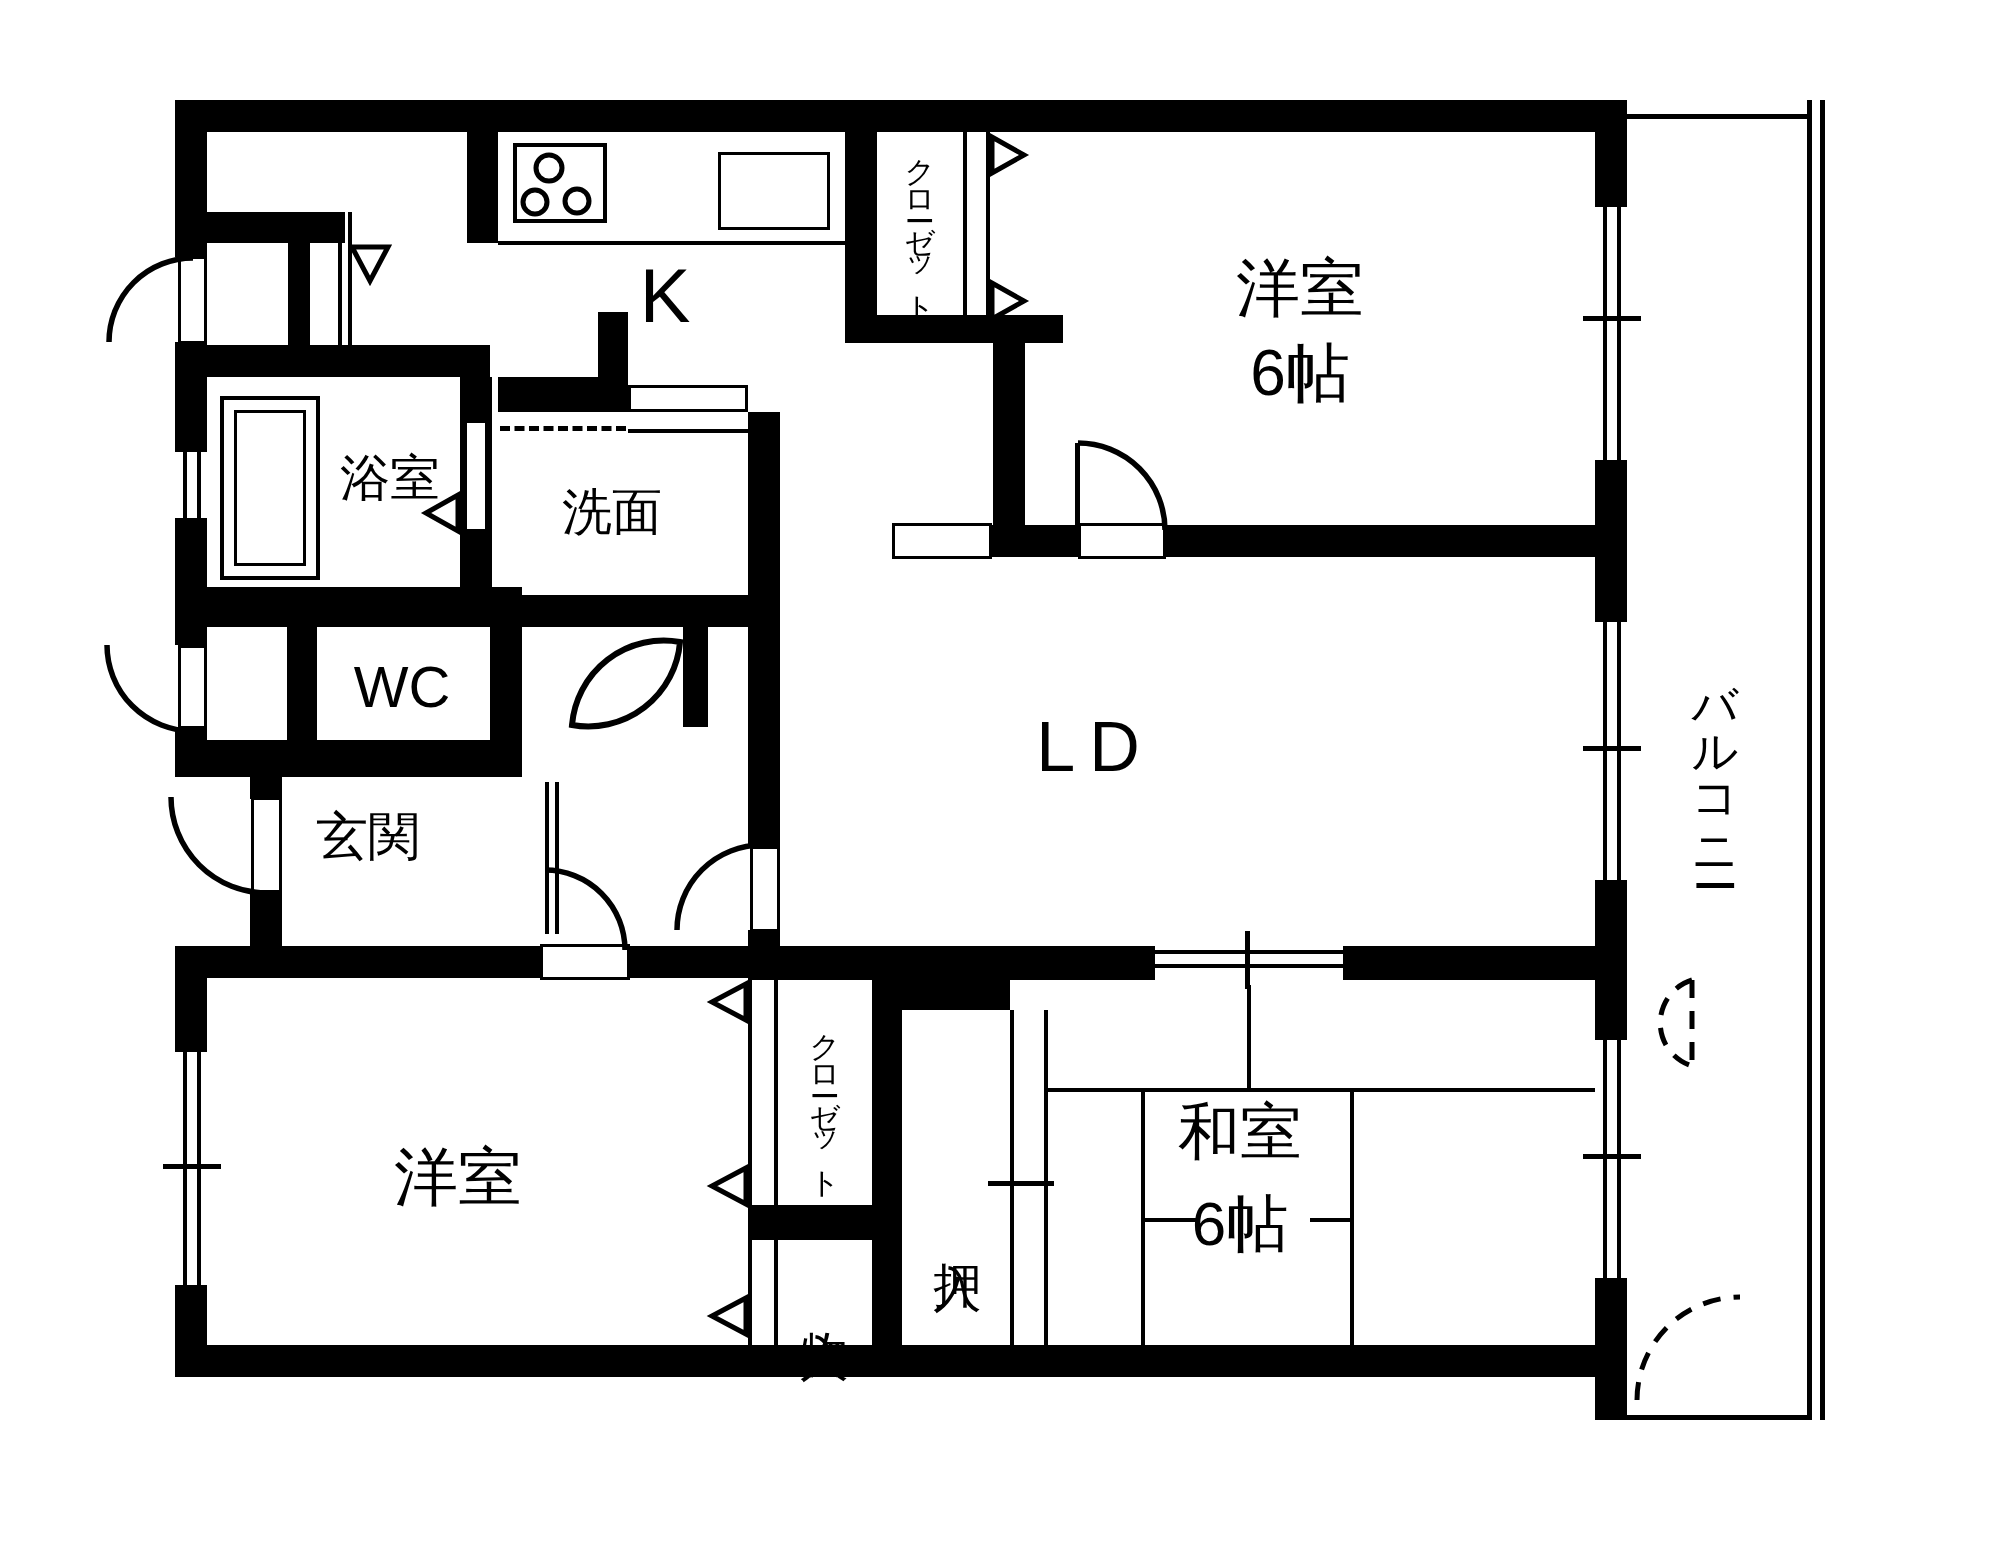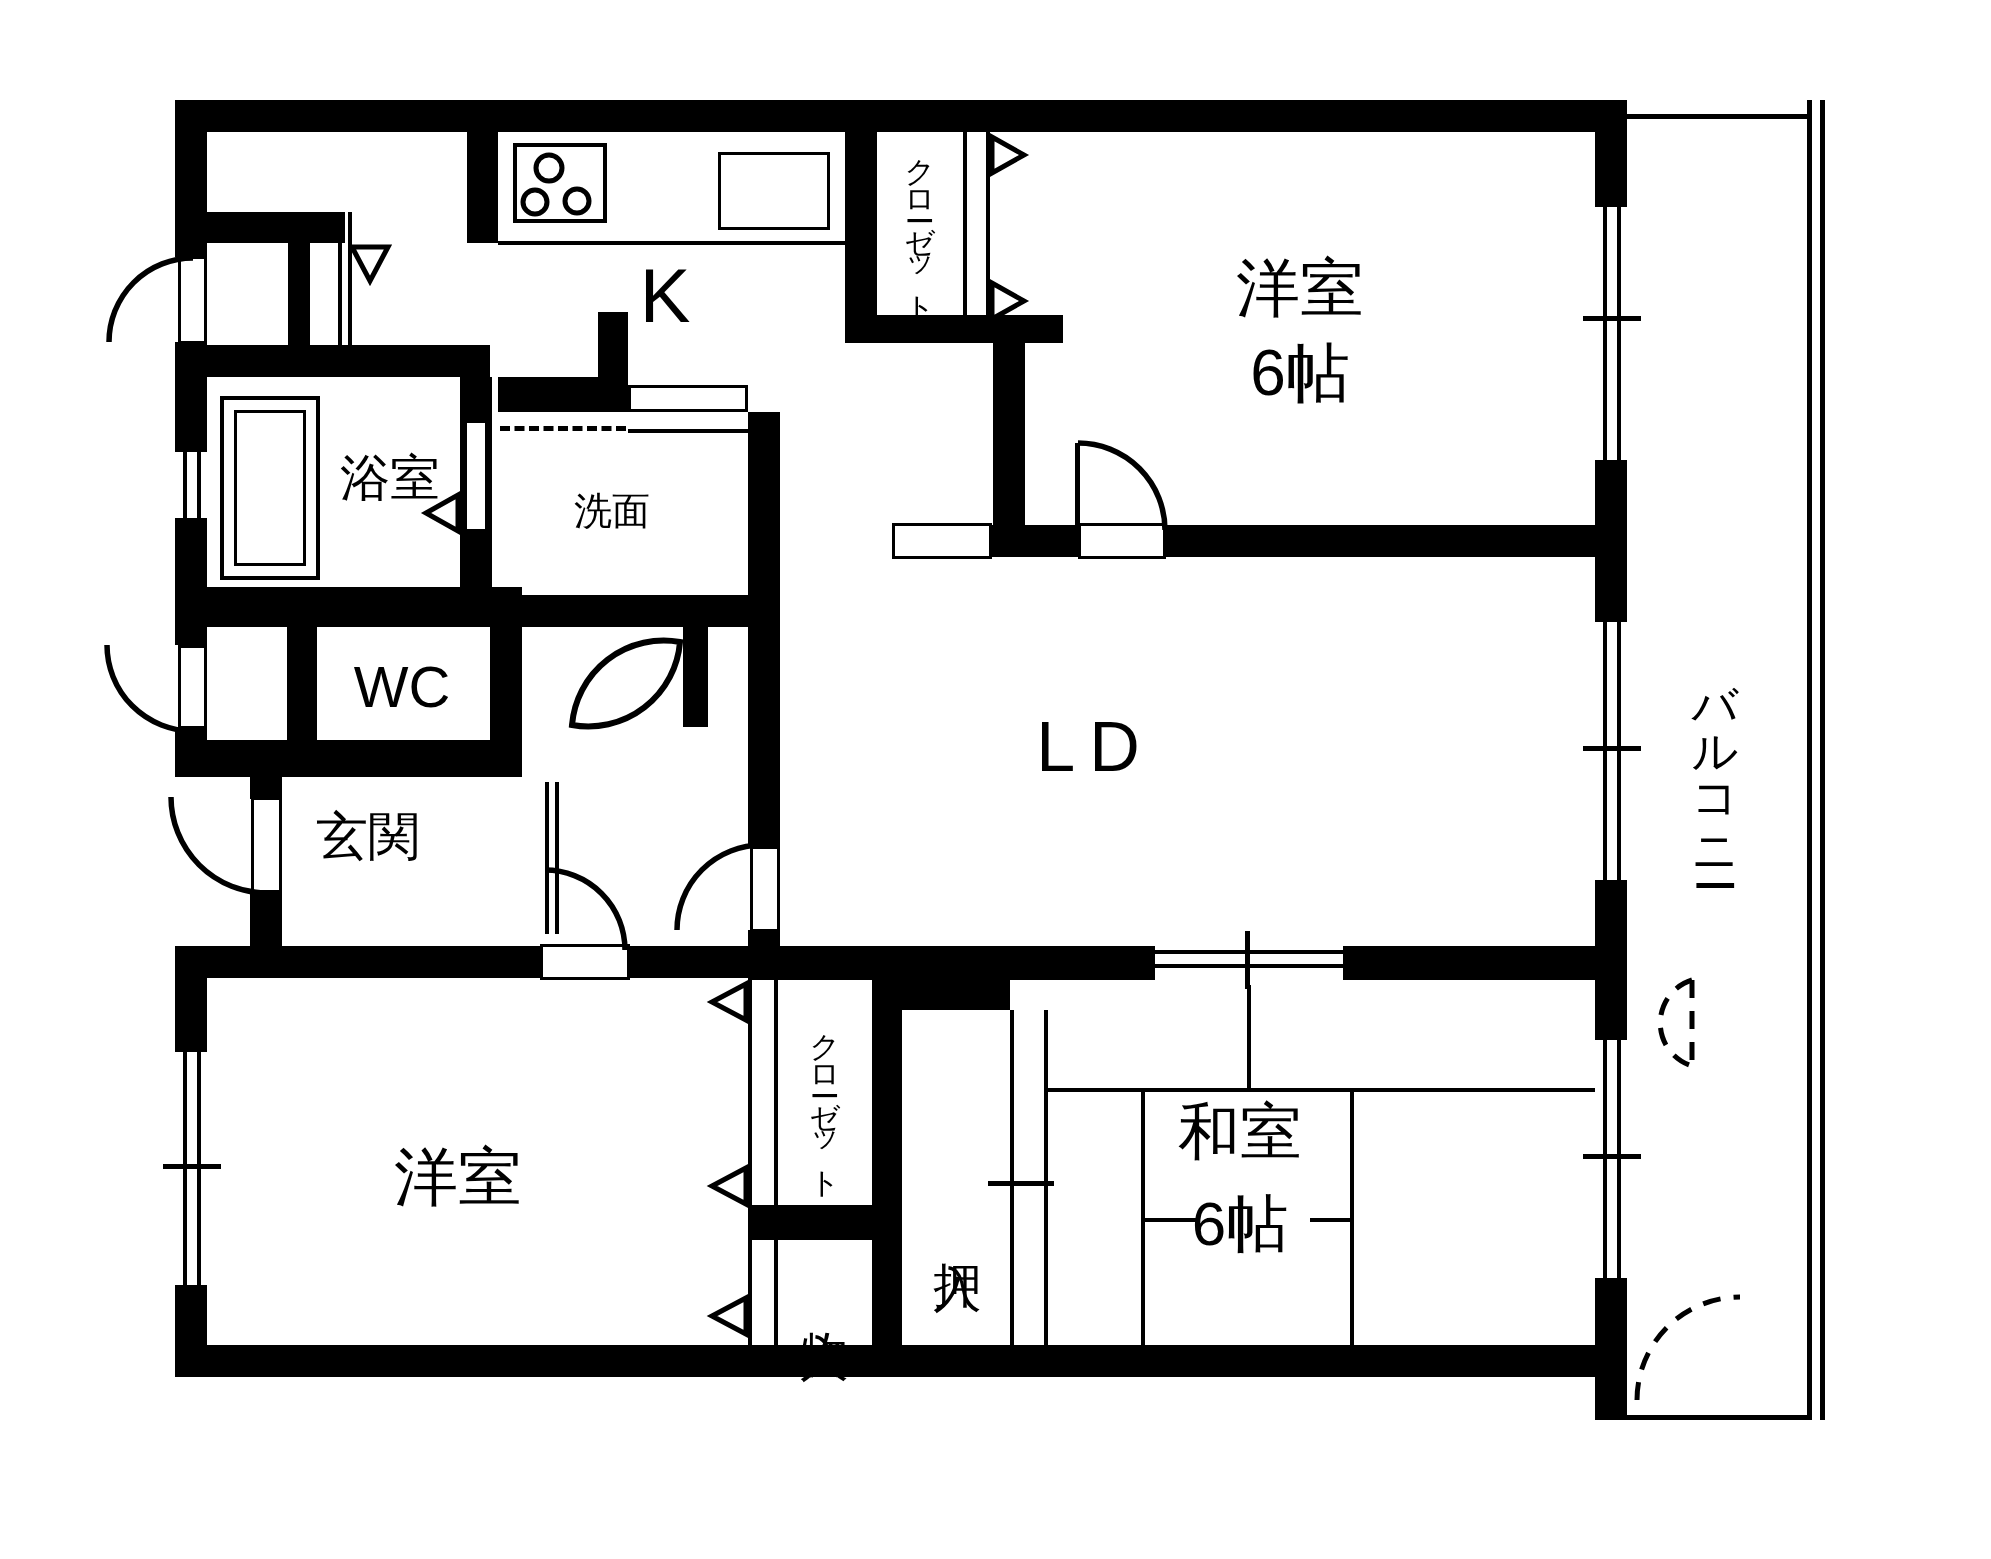--- a/index.html
+++ b/index.html
@@ -186,21 +186,21 @@
   </svg>
 
   <div class="lbl" style="left:665px;top:296px;font-size:76px">K</div>
 
   <div class="lbl" style="left:1300px;top:289px;font-size:64px">洋室</div>
   <div class="lbl" style="left:1300px;top:374px;font-size:64px">6帖</div>
 
   <div class="lbl v" style="left:920px;top:223px;font-size:30px">クローゼット</div>
 
   <div class="lbl" style="left:390px;top:478px;font-size:50px">浴室</div>
-  <div class="lbl" style="left:612px;top:512px;font-size:38px">洗面</div>
+  <div class="lbl" style="left:612px;top:512px;font-size:50px">洗面</div>
   <div class="lbl" style="left:402px;top:687px;font-size:58px">WC</div>
   <div class="lbl" style="left:368px;top:836px;font-size:52px">玄関</div>
 
   <div class="lbl" style="left:1095px;top:748px;font-size:70px;letter-spacing:14px">LD</div>
 
   <div class="lbl v" style="left:1716px;top:758px;font-size:46px">バルコニー</div>
 
   <div class="lbl" style="left:458px;top:1178px;font-size:64px">洋室</div>
 
   <div class="lbl v" style="left:825px;top:1098px;font-size:30px">クローゼット</div>

